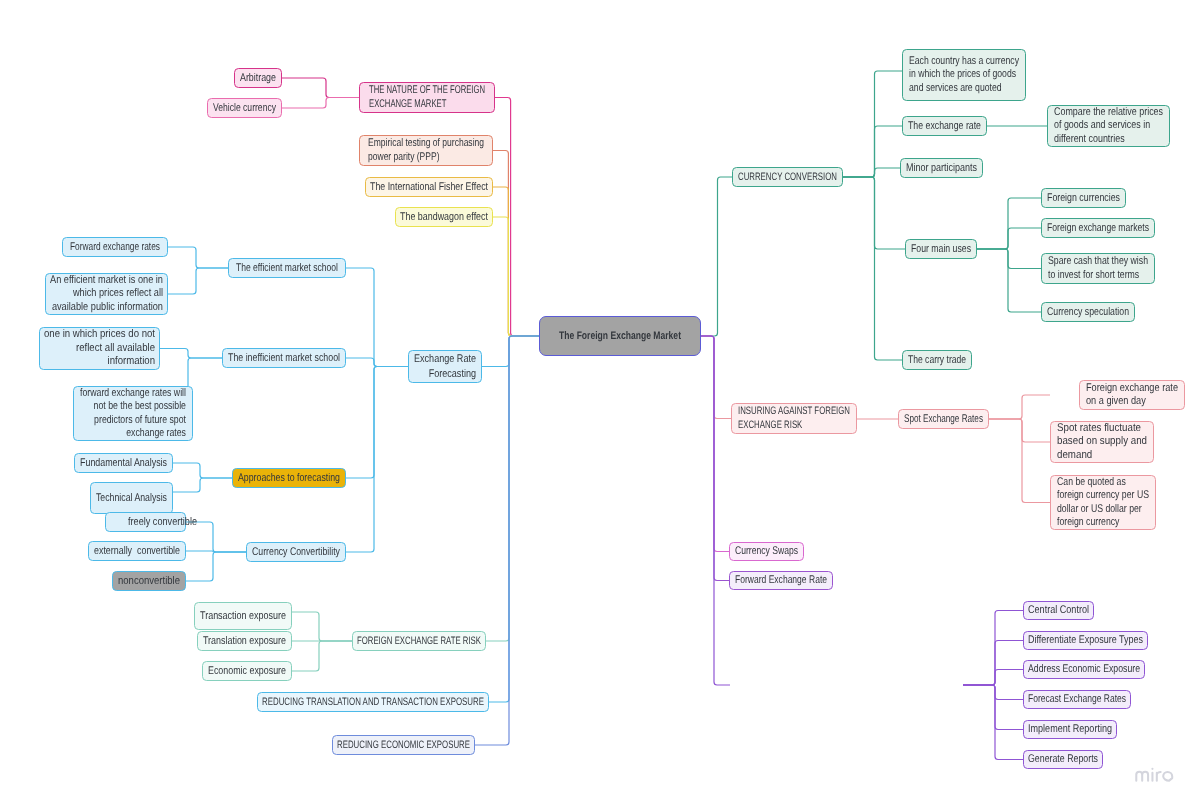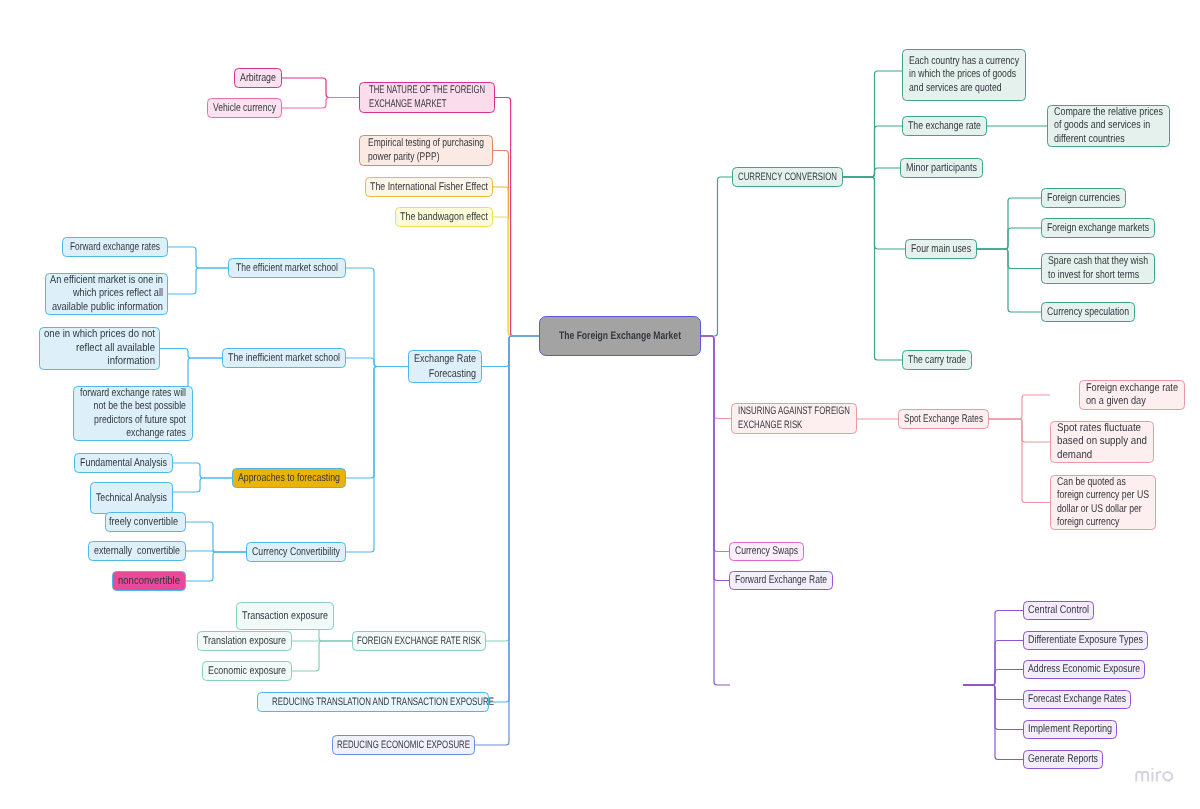--- a/index.html
+++ b/index.html
@@ -123,42 +123,42 @@
     <div class="node" style="left: 74px; top: 453px; width: 99px; height: 20px; background: rgb(221, 240, 250); border-color: rgb(76, 185, 232);">
       <span class="txt al-center" style="text-align: center; font-size: 11.2px; line-height: 14.56px; padding-left: 5px; padding-right: 5px;"><span class="ln" style="transform: translateX(0px) scaleX(0.7949);">Fundamental Analysis</span></span>
     </div>
     <div class="node" style="left: 90px; top: 482px; width: 83px; height: 32px; background: rgb(221, 240, 250); border-color: rgb(76, 185, 232);">
       <span class="txt al-center" style="text-align: center; font-size: 11.2px; line-height: 14.56px; padding-left: 5px; padding-right: 5px;"><span class="ln" style="transform: translateX(0px) scaleX(0.782);">Technical Analysis</span></span>
     </div>
     <div class="node" style="left: 246px; top: 542px; width: 100px; height: 20px; background: rgb(221, 240, 250); border-color: rgb(76, 185, 232);">
       <span class="txt al-center" style="text-align: center; font-size: 11.2px; line-height: 14.56px; padding-left: 5px; padding-right: 5px;"><span class="ln" style="transform: translateX(0px) scaleX(0.782);">Currency Convertibility</span></span>
     </div>
     <div class="node" style="left: 105px; top: 512px; width: 81px; height: 20px; background: rgb(221, 240, 250); border-color: rgb(76, 185, 232);">
-      <span class="txt al-center" style="font-size: 11.2px; line-height: 14.56px; padding-left: 3px; padding-right: 5px;"><span class="ln" style="transform: translateX(0px) scaleX(0.8158);">freely convertible</span></span>
+      <span class="txt al-center" style="font-size: 11.2px; line-height: 14.56px; padding-left: 22px; padding-right: 5px;"><span class="ln" style="transform: translateX(0px) scaleX(0.8158);">freely convertible</span></span>
     </div>
     <div class="node" style="left: 88px; top: 541px; width: 98px; height: 20px; background: rgb(221, 240, 250); border-color: rgb(76, 185, 232);">
       <span class="txt al-center" style="text-align: center; font-size: 11.2px; line-height: 14.56px; padding-left: 5px; padding-right: 5px;"><span class="ln" style="transform: translateX(0px) scaleX(0.7948);">externally  convertible</span></span>
     </div>
-    <div class="node" style="left: 112px; top: 571px; width: 74px; height: 20px; background: #ec4899; border-color: rgb(76, 185, 232);">
+    <div class="node" style="left: 112px; top: 571px; width: 74px; height: 20px; background: #a3a3a3; border-color: rgb(76, 185, 232);">
       <span class="txt al-center" style="text-align: center; font-size: 11.2px; line-height: 14.56px; padding-left: 5px; padding-right: 5px;"><span class="ln" style="transform: translateX(0px) scaleX(0.8519);">nonconvertible</span></span>
     </div>
     <div class="node" style="left: 352px; top: 631px; width: 134px; height: 20px; background: rgb(241, 250, 247); border-color: rgb(134, 208, 189);">
       <span class="txt al-center" style="text-align: center; font-size: 10.8px; line-height: 14.04px; padding-left: 4px; padding-right: 4px;"><span class="ln" style="transform: translateX(0px) scaleX(0.721);">FOREIGN EXCHANGE RATE RISK</span></span>
     </div>
-    <div class="node" style="left: 194px; top: 602px; width: 98px; height: 28px; background: rgb(241, 250, 247); border-color: rgb(134, 208, 189); margin-left: 42px;">
+    <div class="node" style="left: 194px; top: 602px; width: 98px; height: 28px; background: rgb(241, 250, 247); border-color: rgb(134, 208, 189);">
       <span class="txt al-center" style="text-align: center; font-size: 11.2px; line-height: 14.56px; padding-left: 5px; padding-right: 5px;"><span class="ln" style="transform: translateX(0px) scaleX(0.8024);">Transaction exposure</span></span>
     </div>
     <div class="node" style="left: 197px; top: 631px; width: 95px; height: 20px; background: rgb(241, 250, 247); border-color: rgb(134, 208, 189);">
       <span class="txt al-center" style="text-align: center; font-size: 11.2px; line-height: 14.56px; padding-left: 5px; padding-right: 5px;"><span class="ln" style="transform: translateX(0px) scaleX(0.7976);">Translation exposure</span></span>
     </div>
     <div class="node" style="left: 202px; top: 661px; width: 90px; height: 20px; background: rgb(241, 250, 247); border-color: rgb(134, 208, 189);">
       <span class="txt al-center" style="text-align: center; font-size: 11.2px; line-height: 14.56px; padding-left: 5px; padding-right: 5px;"><span class="ln" style="transform: translateX(0px) scaleX(0.7938);">Economic exposure</span></span>
     </div>
     <div class="node" style="left: 257px; top: 692px; width: 232px; height: 20px; background: rgb(233, 246, 253); border-color: rgb(76, 185, 232);">
-      <span class="txt al-center" style="text-align: center; font-size: 10.8px; line-height: 14.04px; padding-left: 14px; padding-right: 4px;"><span class="ln" style="transform: translateX(0px) scaleX(0.7313);">REDUCING TRANSLATION AND TRANSACTION EXPOSURE</span></span>
+      <span class="txt al-center" style="text-align: center; font-size: 10.8px; line-height: 14.04px; padding-left: 4px; padding-right: 4px;"><span class="ln" style="transform: translateX(0px) scaleX(0.7313);">REDUCING TRANSLATION AND TRANSACTION EXPOSURE</span></span>
     </div>
     <div class="node" style="left: 332px; top: 735px; width: 143px; height: 20px; background: rgb(238, 241, 249); border-color: rgb(110, 140, 220);">
       <span class="txt al-center" style="text-align: center; font-size: 10.8px; line-height: 14.04px; padding-left: 4px; padding-right: 4px;"><span class="ln" style="transform: translateX(0px) scaleX(0.7269);">REDUCING ECONOMIC EXPOSURE</span></span>
     </div>
     <div class="node" style="left: 732px; top: 167px; width: 111px; height: 20px; background: rgb(229, 241, 236); border-color: rgb(61, 165, 140);">
       <span class="txt al-center" style="text-align: center; font-size: 10.8px; line-height: 14.04px; padding-left: 5px; padding-right: 5px;"><span class="ln" style="transform: translateX(0px) scaleX(0.7248);">CURRENCY CONVERSION</span></span>
     </div>
     <div class="node" style="left: 902px; top: 49px; width: 124px; height: 52px; background: rgb(229, 241, 236); border-color: rgb(61, 165, 140);">
       <span class="txt al-left" style="text-align: left; font-size: 11.2px; line-height: 13.2px; padding-left: 6px; padding-right: 6px;"><span class="ln" style="transform: translateX(0px) scaleX(0.7758);">Each country has a currency</span><span class="ln" style="transform: translateX(0px) scaleX(0.7758);">in which the prices of goods</span><span class="ln" style="transform: translateX(0px) scaleX(0.7758);">and services are quoted</span></span>
     </div>

